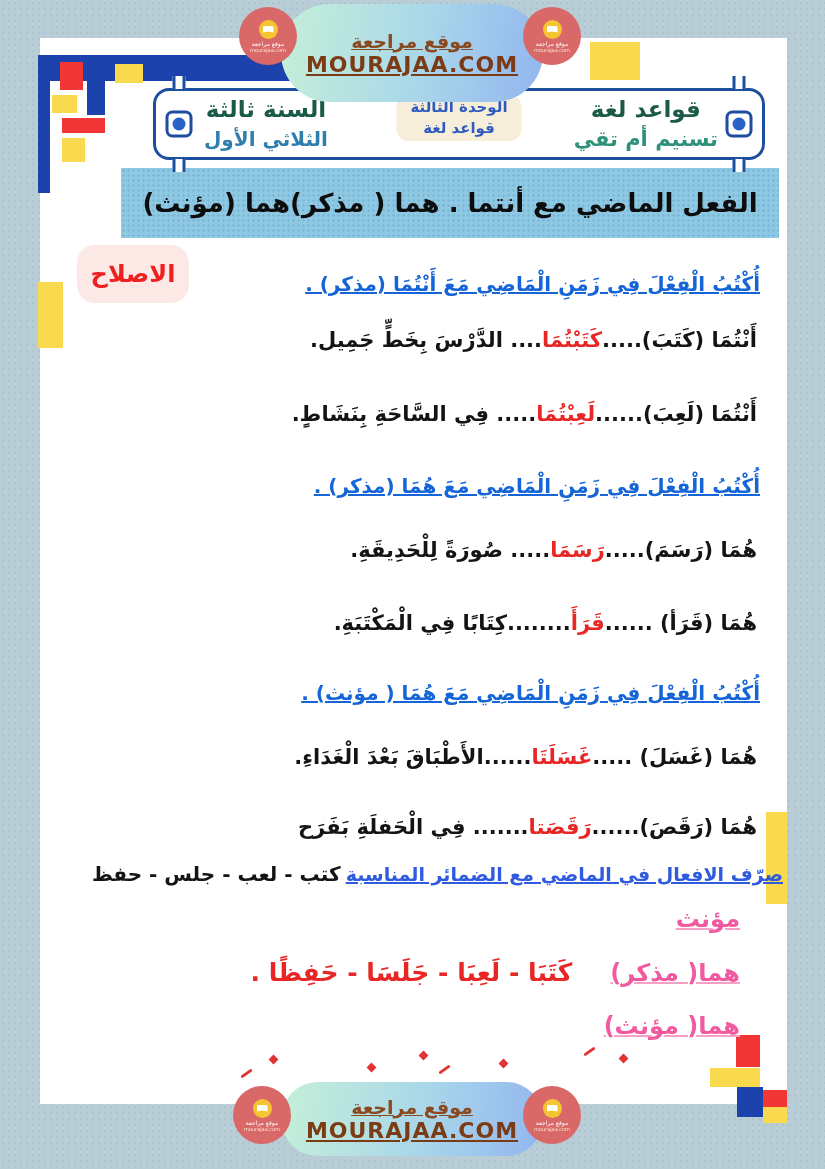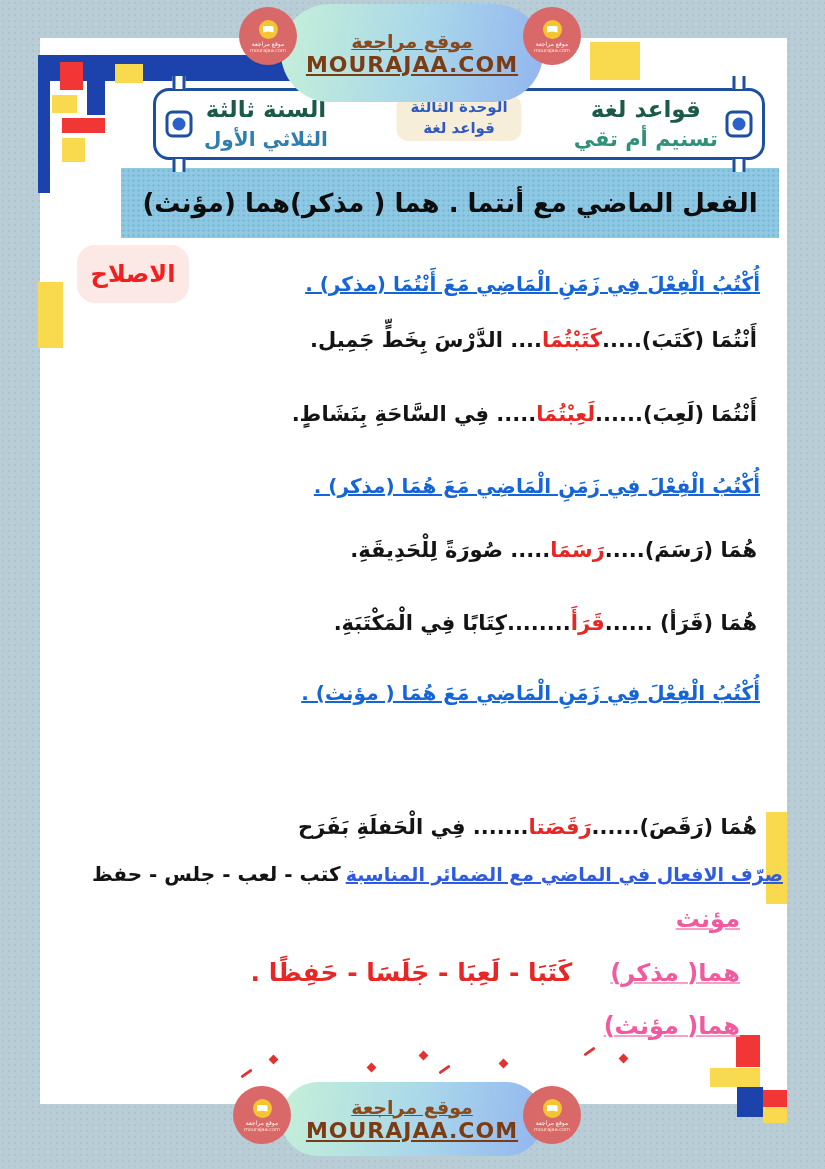--- a/index.html
+++ b/index.html
@@ -232,20 +232,23 @@
 
   <div class="ex-line l3">
     <span>هُمَا (رَسَمَ).....</span><span class="ans">رَسَمَا</span><span>..... صُورَةً لِلْحَدِيقَةِ.</span>
   </div>
   <div class="ex-line l4">
     <span>هُمَا (قَرَأ) ......</span><span class="ans">قَرَأَ</span><span>........كِتَابًا فِي الْمَكْتَبَةِ.</span>
   </div>
 
   <div class="ex-heading h3">أُكْتُبُ الْفِعْلَ فِي زَمَنِ الْمَاضِي مَعَ هُمَا ( مؤنث) .</div>
 
+  <div class="ex-line l5">
+    <span>هُمَا (غَسَلَ) .....</span><span class="ans">غَسَلَتَا</span><span>......الأَطْبَاقَ بَعْدَ الْغَدَاءِ.</span>
+  </div>
   <div class="ex-line l6">
     <span>هُمَا (رَقَصَ)......</span><span class="ans">رَقَصَتا</span><span>....... فِي الْحَفلَةِ بَفَرَح</span>
   </div>
 
   <div class="conj-prompt">
     <span class="p-blue">صرّف الافعال في الماضي مع الضمائر المناسبة</span>
     <span class="p-black">كتب - لعب - جلس - حفظ</span>
   </div>
 
   <div class="conj-row r1">

